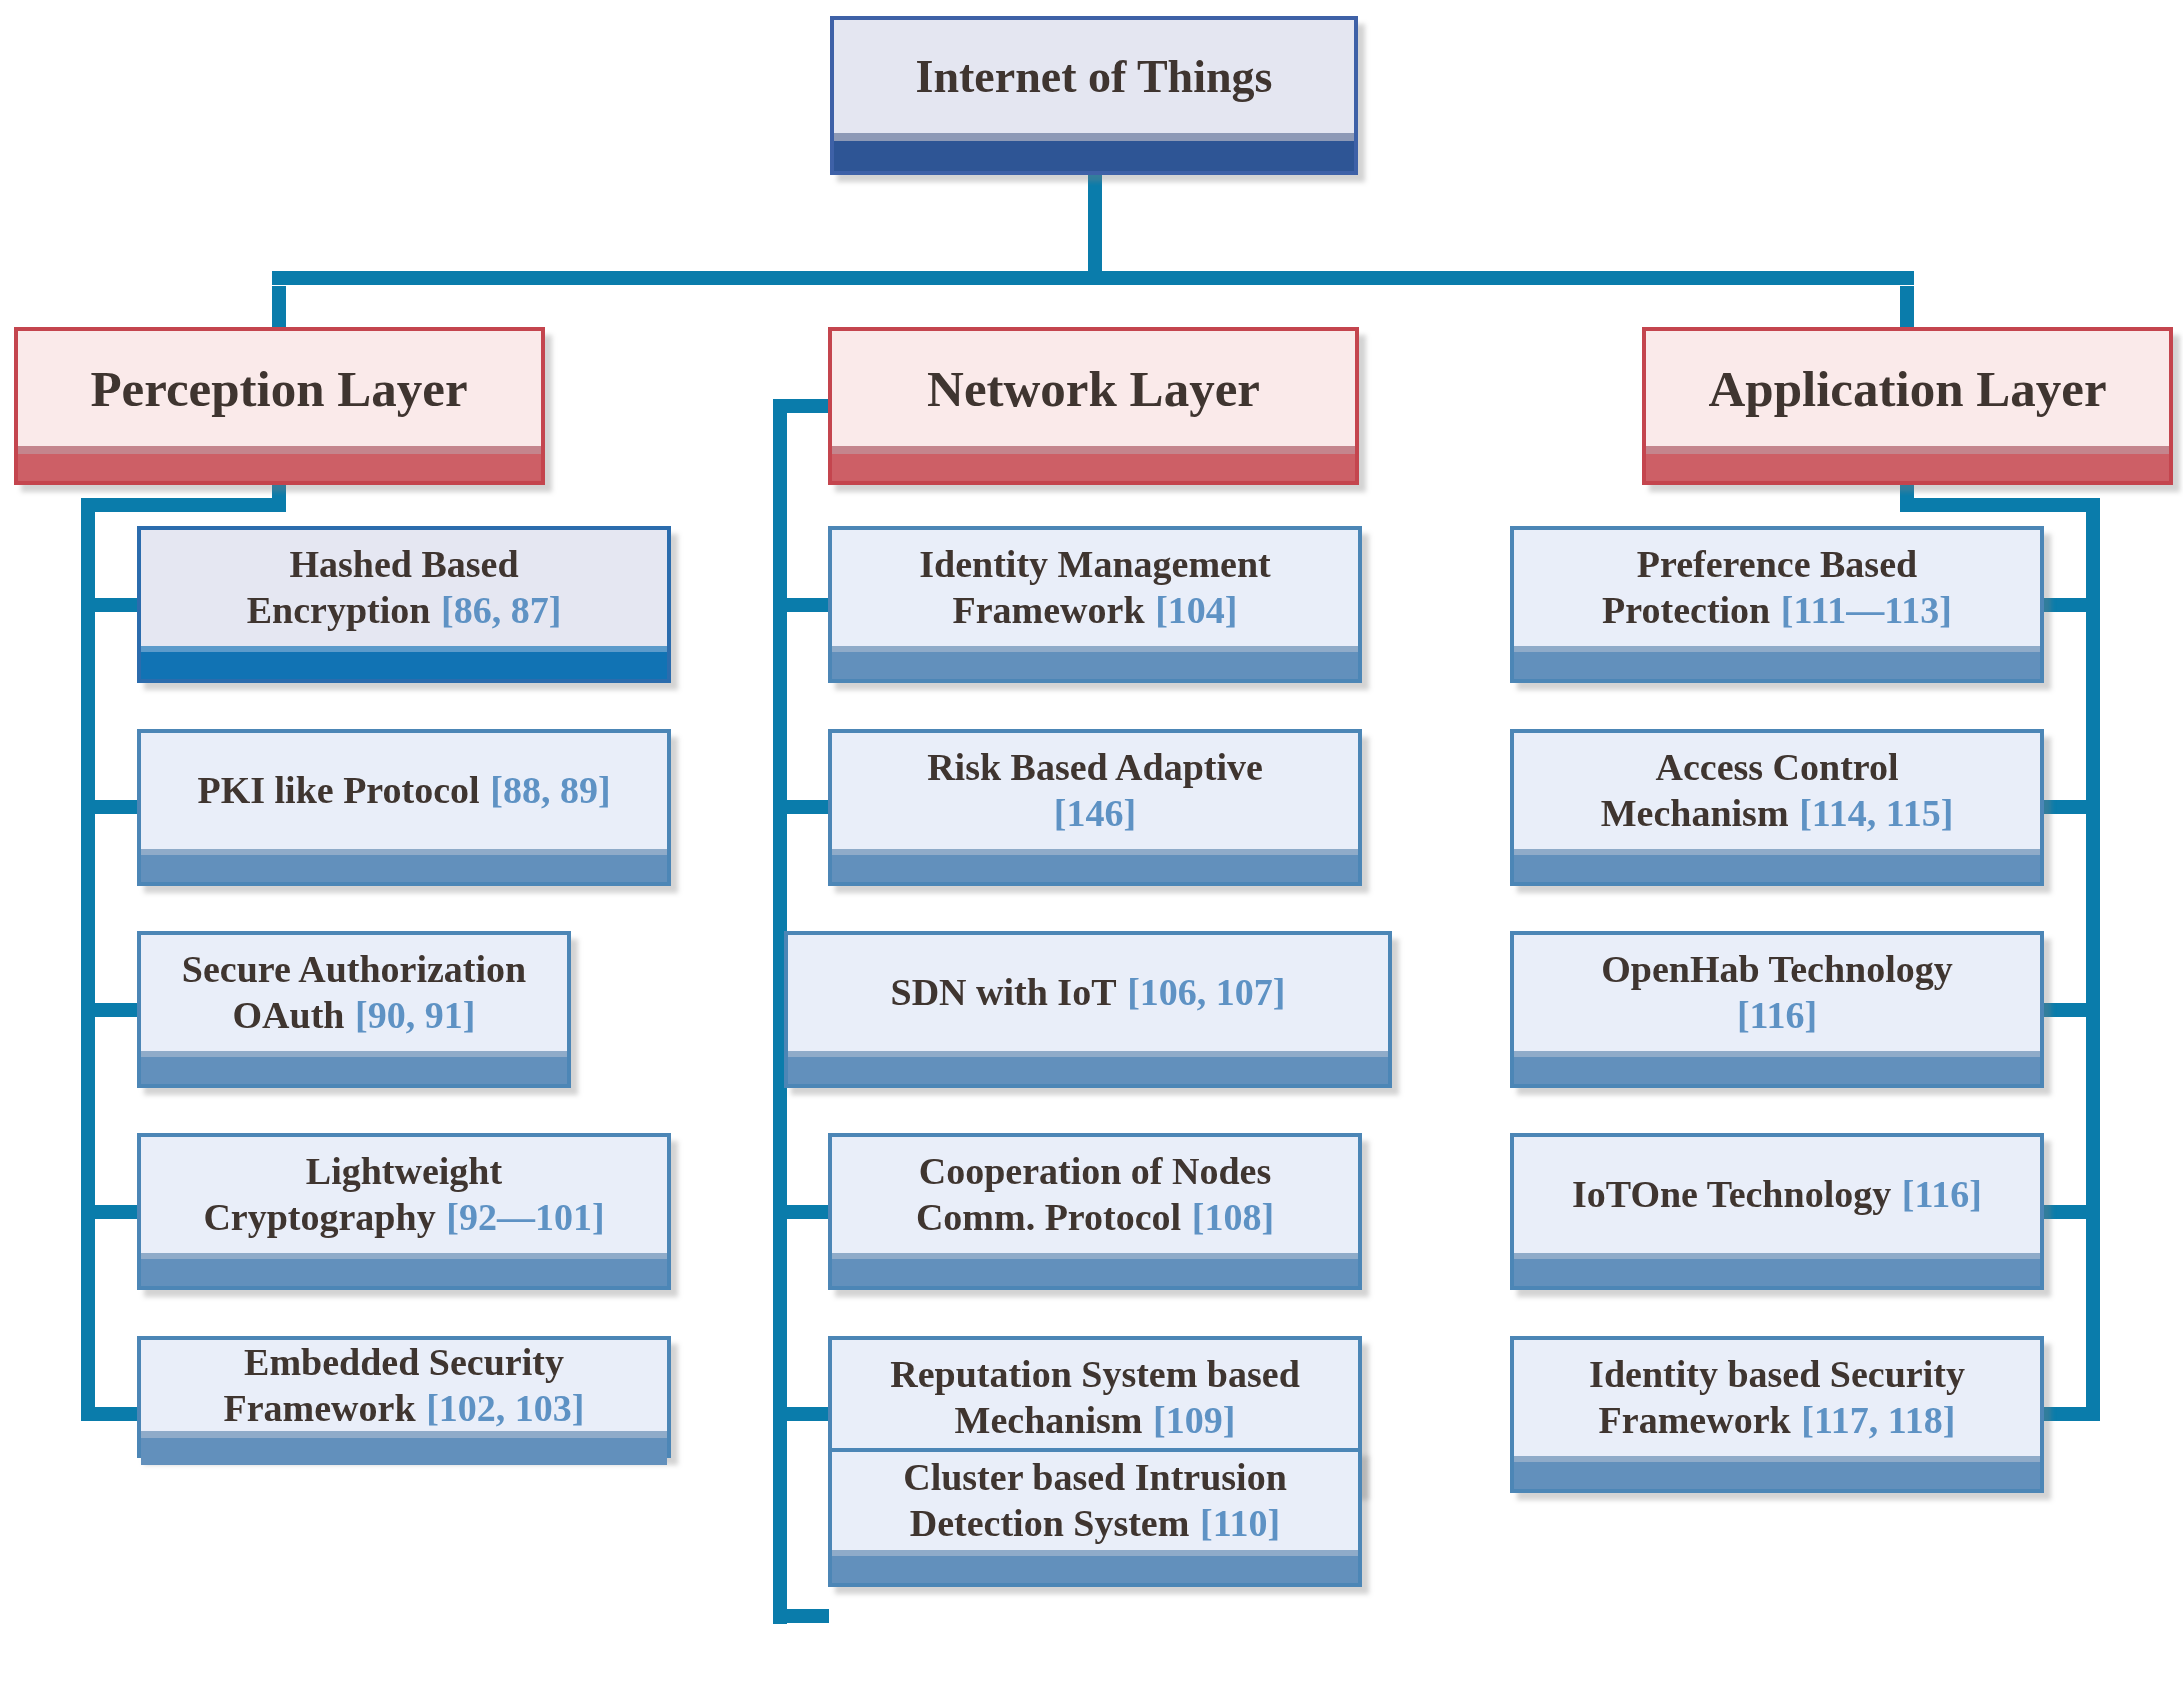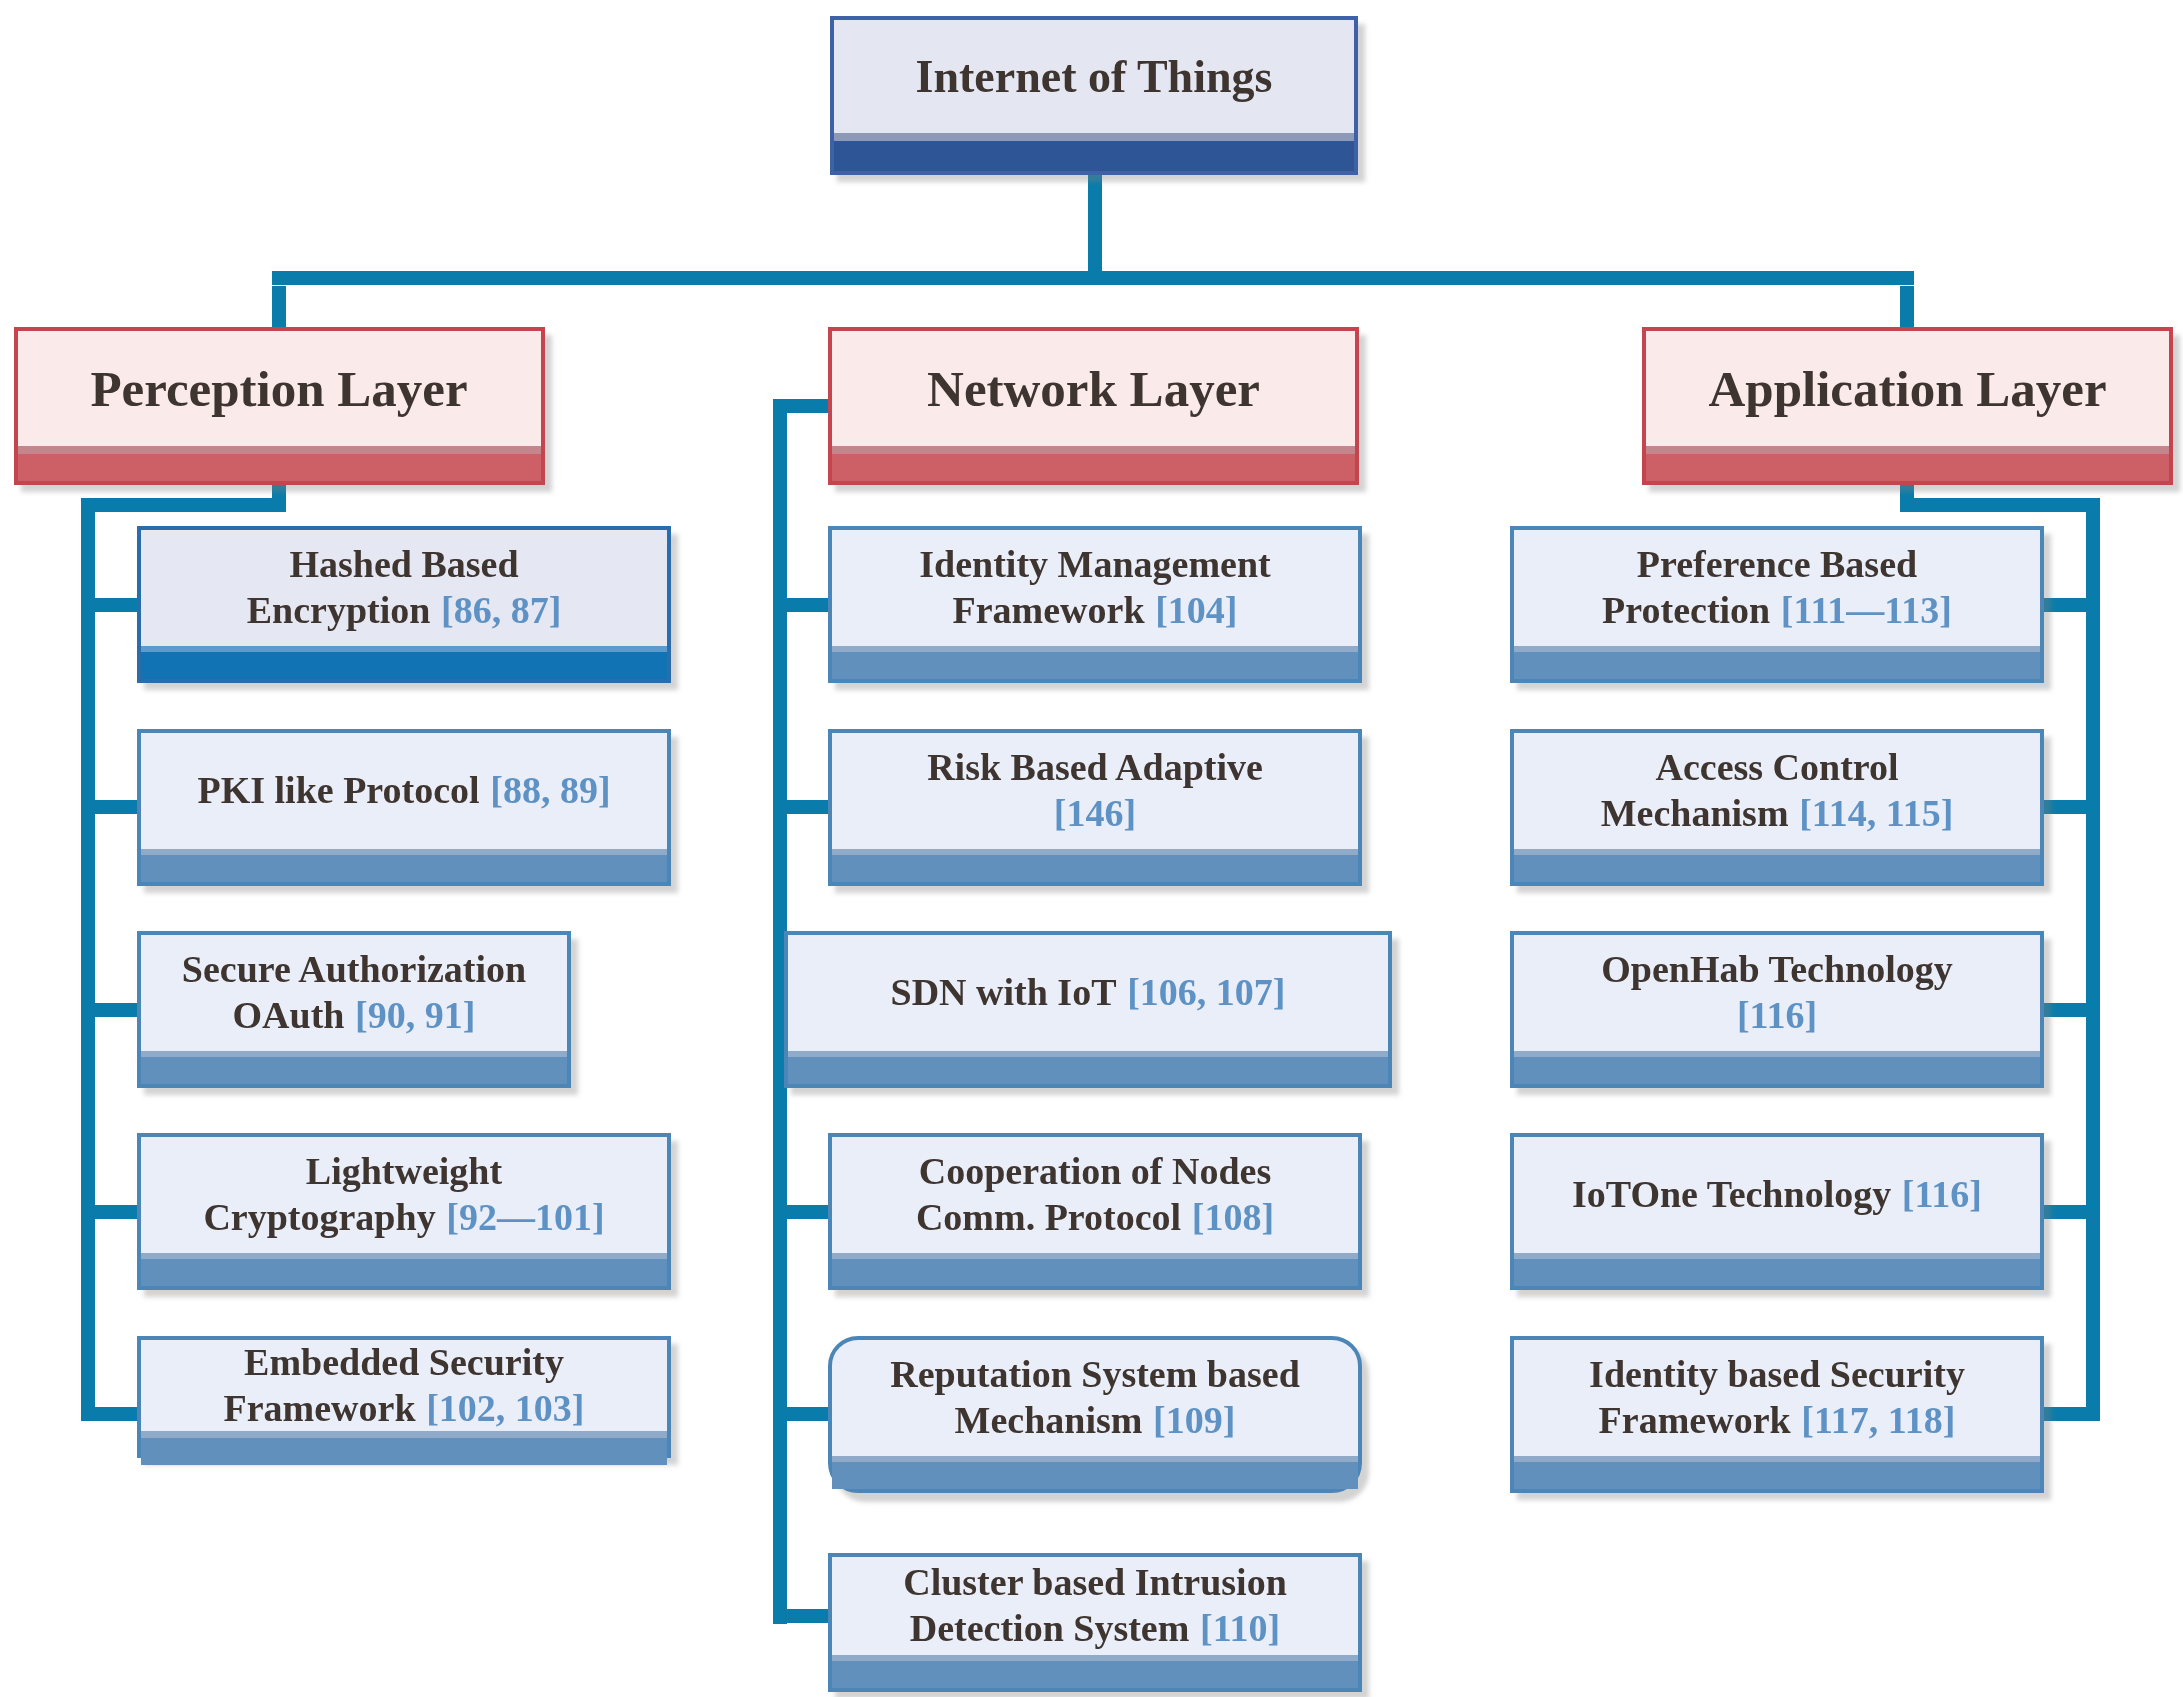--- a/index.html
+++ b/index.html
@@ -200,29 +200,29 @@
         <div class="band"></div>
       </div>
       <div class="node child" style="left: 828px; top: 1133px; width: 534px; height: 157px;">
         <div class="main">
           <div class="line"><span class="t">Cooperation of Nodes</span></div>
           <div class="line"><span class="t">Comm. Protocol</span><span class="c">[108]</span></div>
         </div>
         <div class="stripe"></div>
         <div class="band"></div>
       </div>
-      <div class="node child" style="left: 828px; top: 1336px; width: 534px; height: 157px; border-radius: 30px;">
+      <div class="node child" style="left: 828px; top: 1336px; width: 534px; height: 157px;">
         <div class="main">
           <div class="line"><span class="t">Reputation System based</span></div>
           <div class="line"><span class="t">Mechanism</span><span class="c">[109]</span></div>
         </div>
         <div class="stripe"></div>
         <div class="band"></div>
       </div>
-      <div class="node child" style="left: 828px; top: 1553px; width: 534px; height: 139px;">
+      <div class="node child" style="left: 828px; top: 1448px; width: 534px; height: 139px;">
         <div class="main">
           <div class="line"><span class="t">Cluster based Intrusion</span></div>
           <div class="line"><span class="t">Detection System</span><span class="c">[110]</span></div>
         </div>
         <div class="stripe"></div>
         <div class="band"></div>
       </div>
       <div class="node child" style="left: 1510px; top: 526px; width: 534px; height: 157px;">
         <div class="main">
           <div class="line"><span class="t">Preference Based</span></div>

